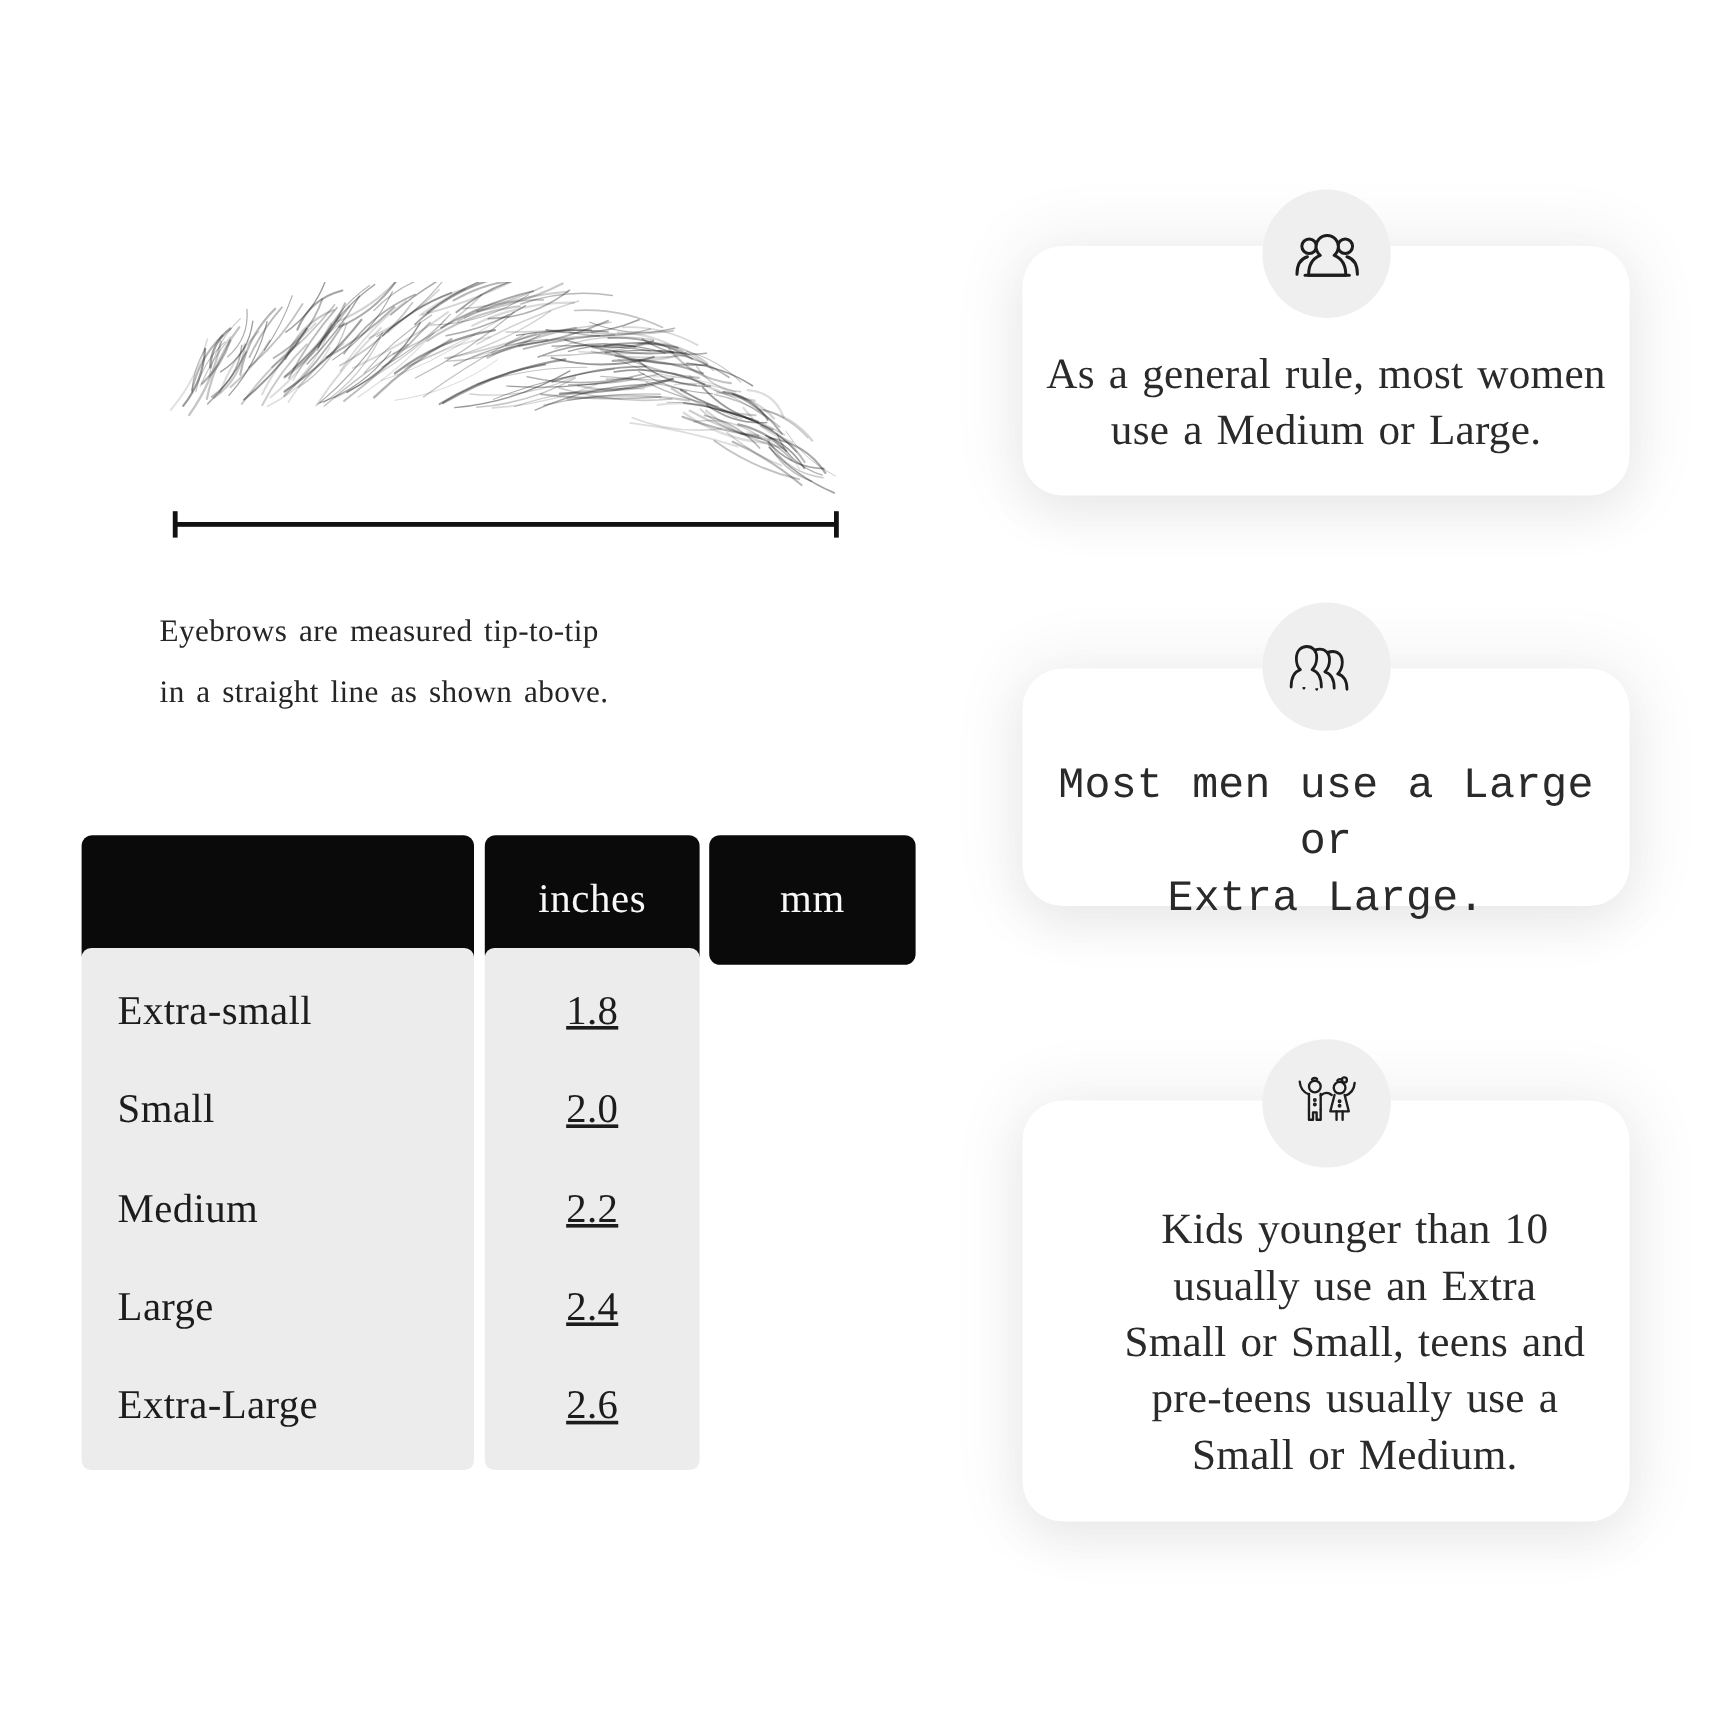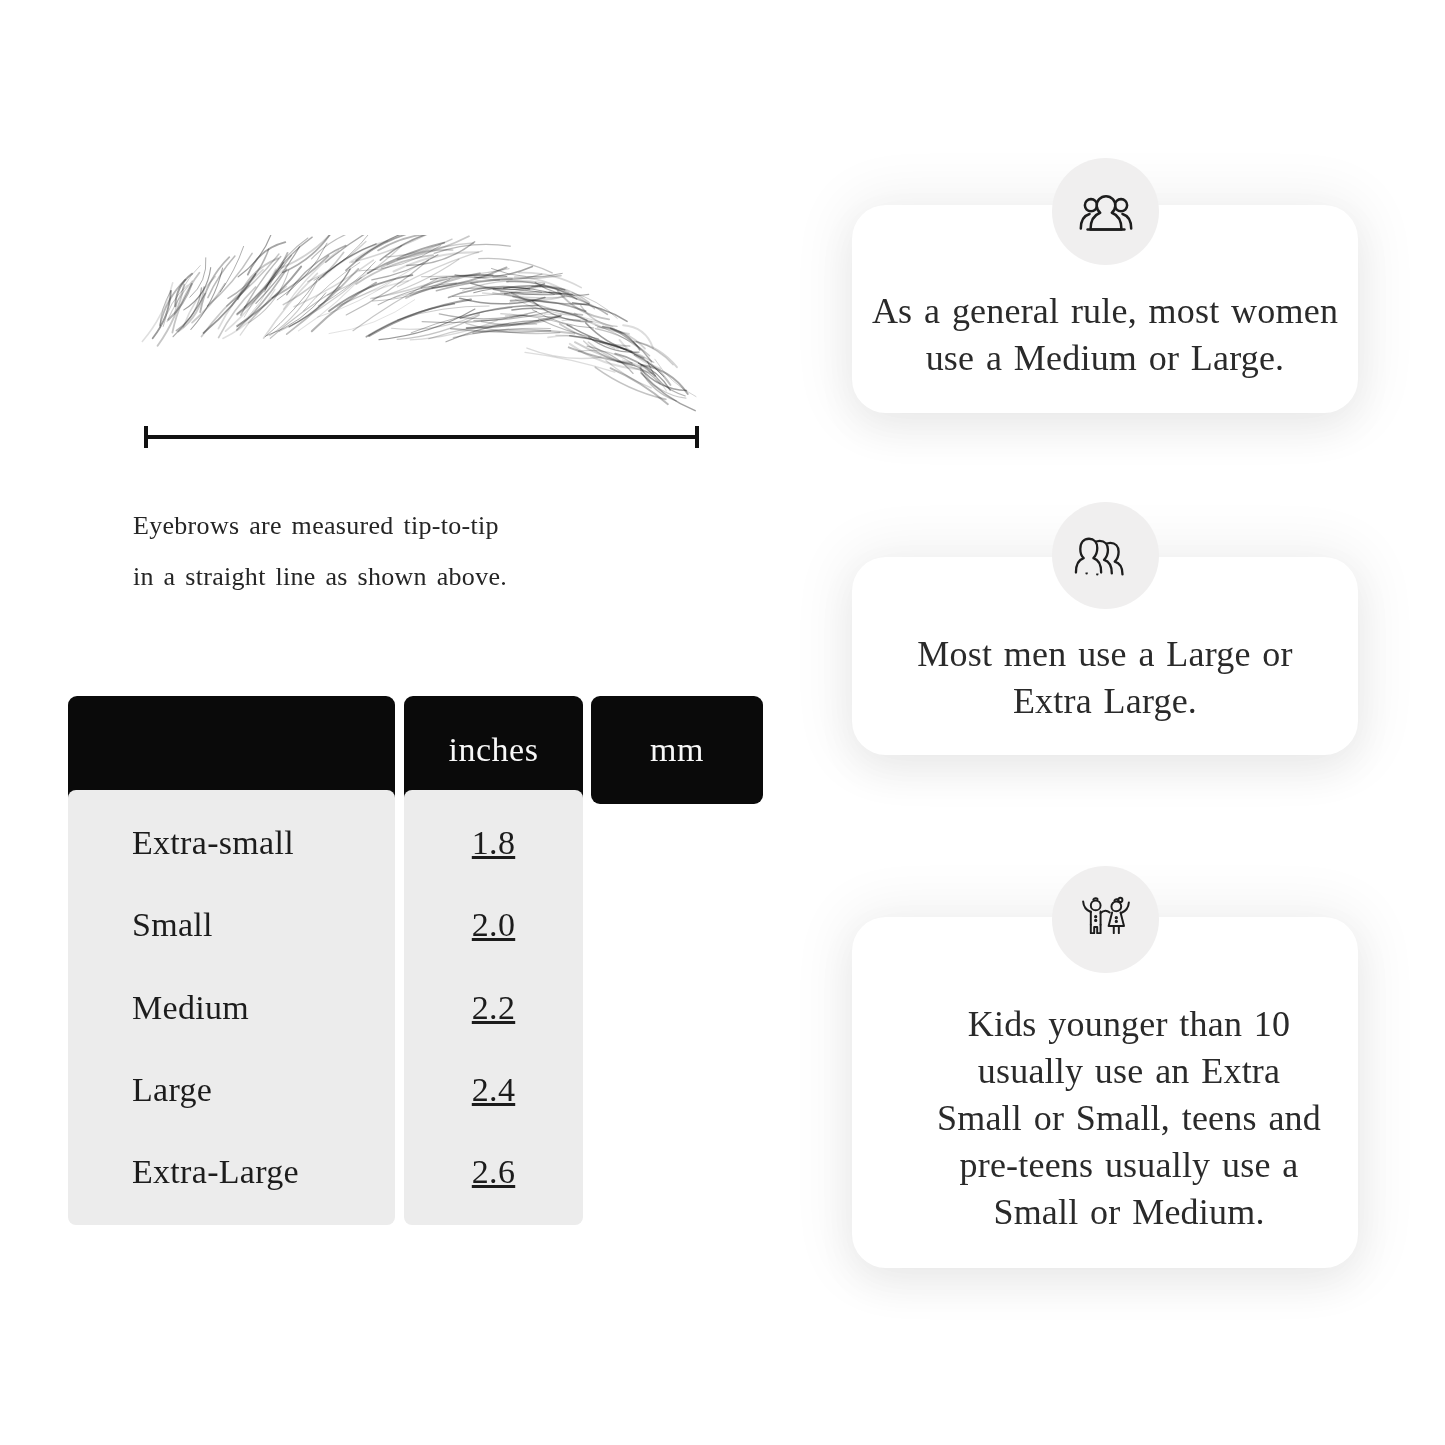--- a/index.html
+++ b/index.html
@@ -31,36 +31,36 @@
   .hdr3{left:591px;width:172px;}
   .tcol{
     top:790px;height:435px;background:#ececec;border-radius:8px;
     display:flex;flex-direction:column;padding:12px 0;box-sizing:border-box;
     font-size:34px;color:#1c1c1c;
   }
   .tcol1{left:68px;width:327px;}
   .tcol2{left:404px;width:179px;text-decoration:underline;}
   .tcol3{left:591px;width:172px;}
   .cell{flex:1;display:flex;align-items:center;justify-content:center;letter-spacing:.3px;}
-  .tcol1 .cell{justify-content:flex-start;padding-left:64px;}
+  .tcol1 .cell{justify-content:flex-start;padding-left:30px;}
 
   
   .card{
     left:852px;width:506px;background:#ffffff;border-radius:34px;box-sizing:border-box;
     box-shadow:0 0 55px 12px rgba(0,0,0,0.055), 0 16px 40px rgba(0,0,0,0.05);
   }
   .card1{top:205px;height:208px;}
   .card2{top:557px;height:198px;}
   .card3{top:917px;height:351px;}
   .card-text{
     width:100%;text-align:center;font-size:36px;line-height:47px;color:#2a2a2a;
     white-space:pre-line;letter-spacing:.2px;word-spacing:2.5px;
   }
   .card1 .card-text{padding-top:83px;}
-  .card2 .card-text{padding-top:74px;}
+  .card2 .card-text{padding-top:74px;font-family:Liberation Mono, monospace;}
   .card3 .card-text{padding-top:84px;padding-left:24px;}
   .icon-circle{
     width:107px;height:107px;border-radius:50%;background:#f0efef;
     display:flex;align-items:center;justify-content:center;left:1052px;
   }
   .circle1{top:158px;}
   .circle2{top:502px;}
   .circle3{top:866px;}
   .icon-circle svg{display:block;}
 </style>

